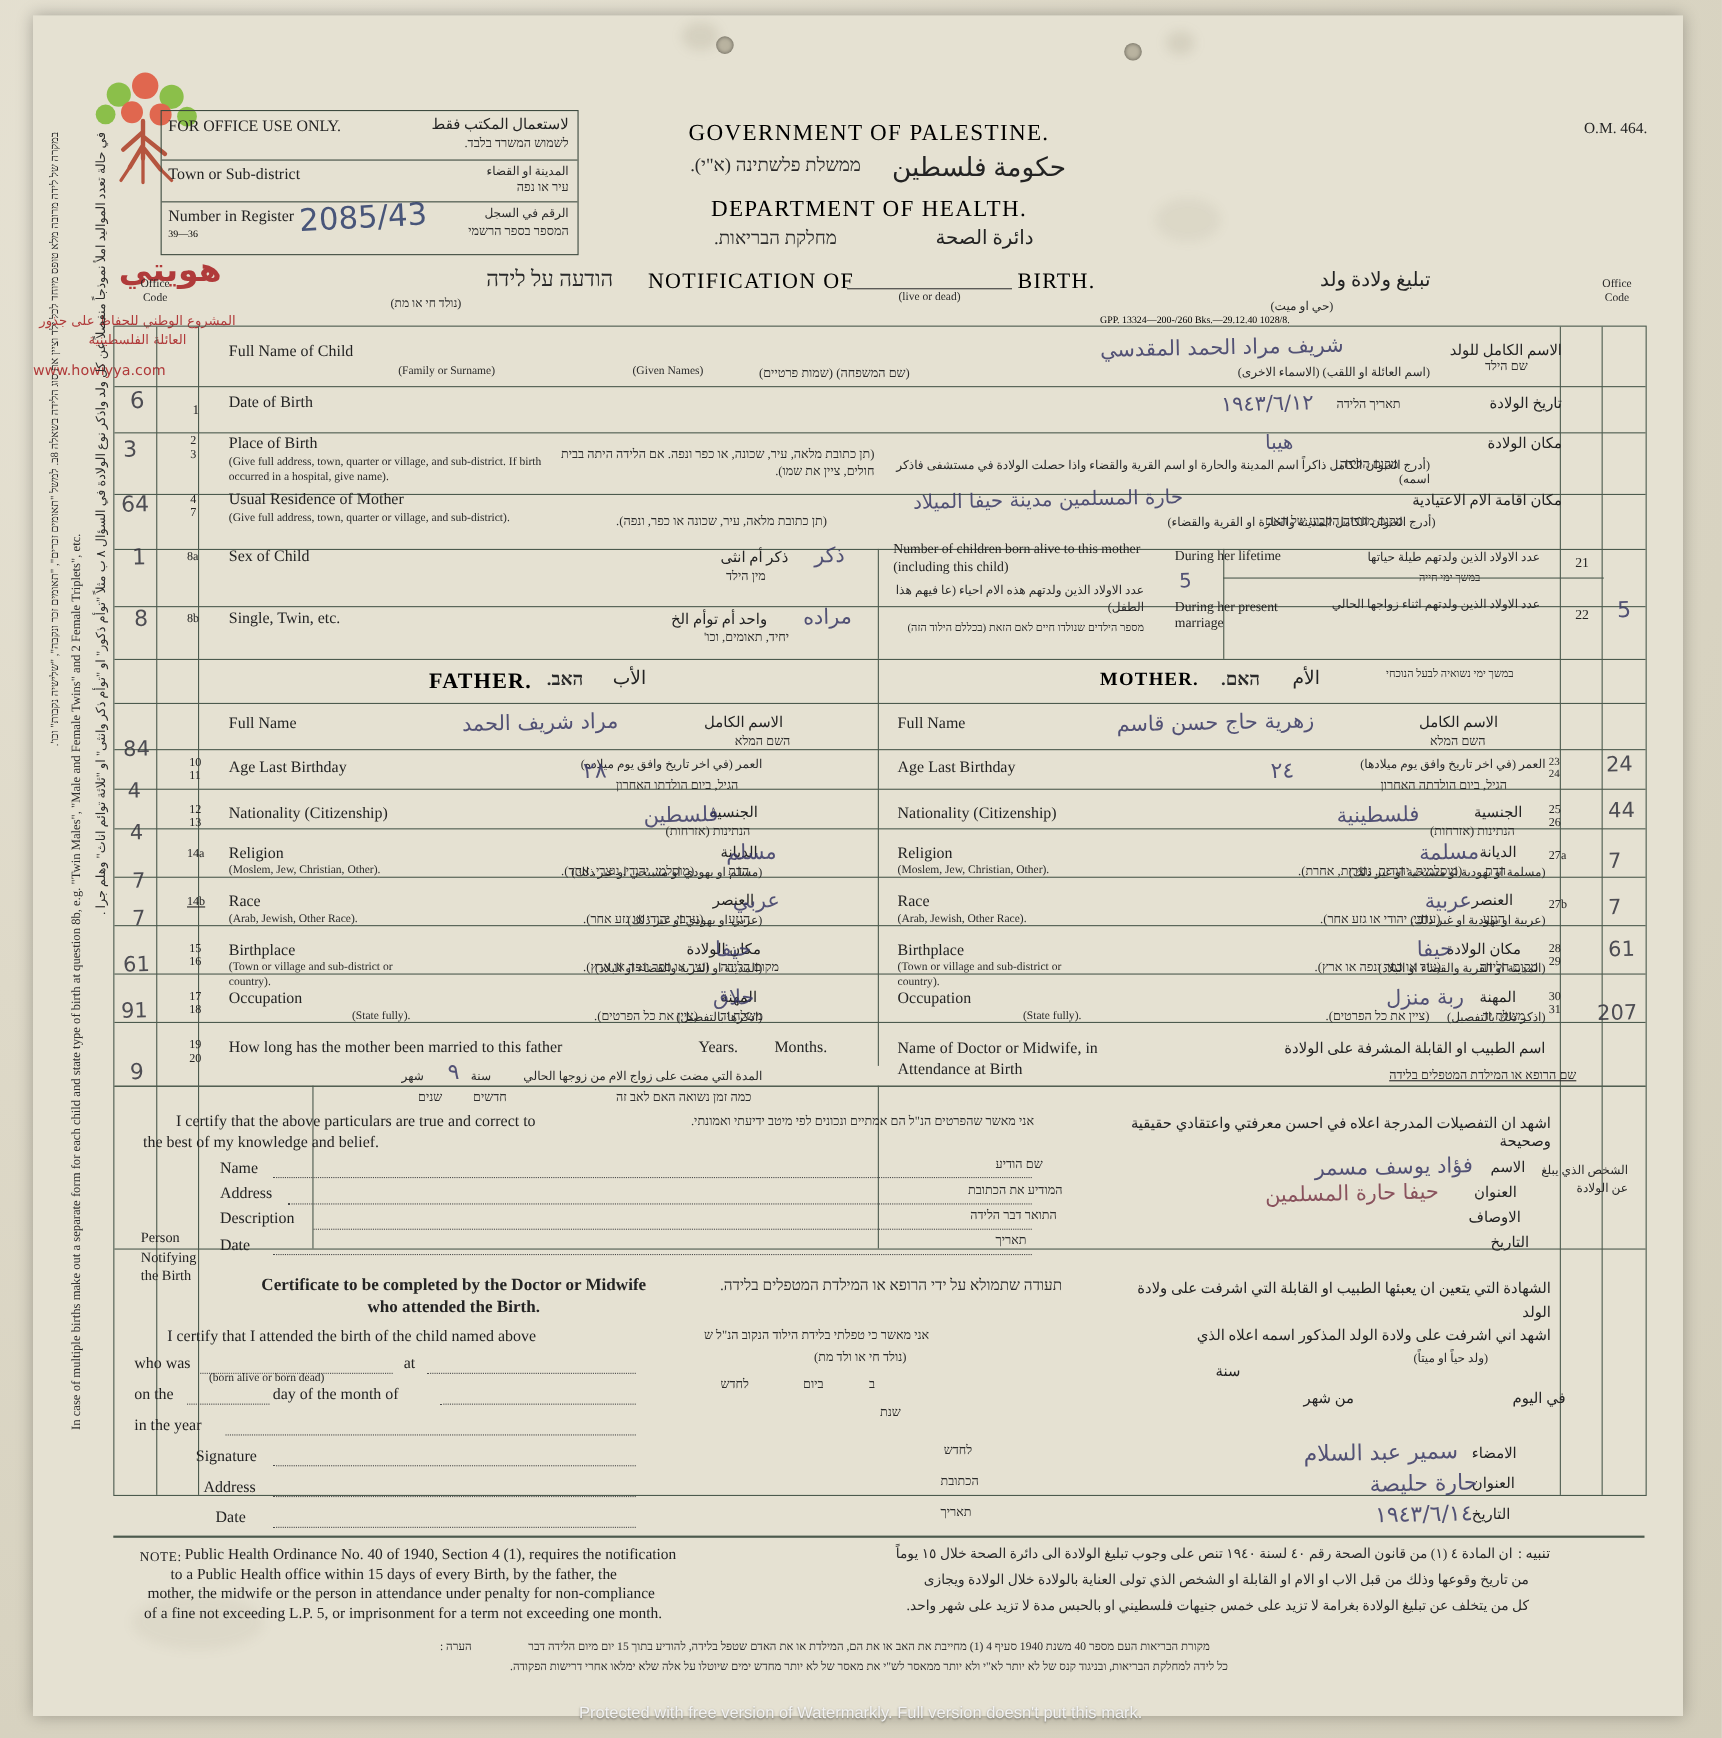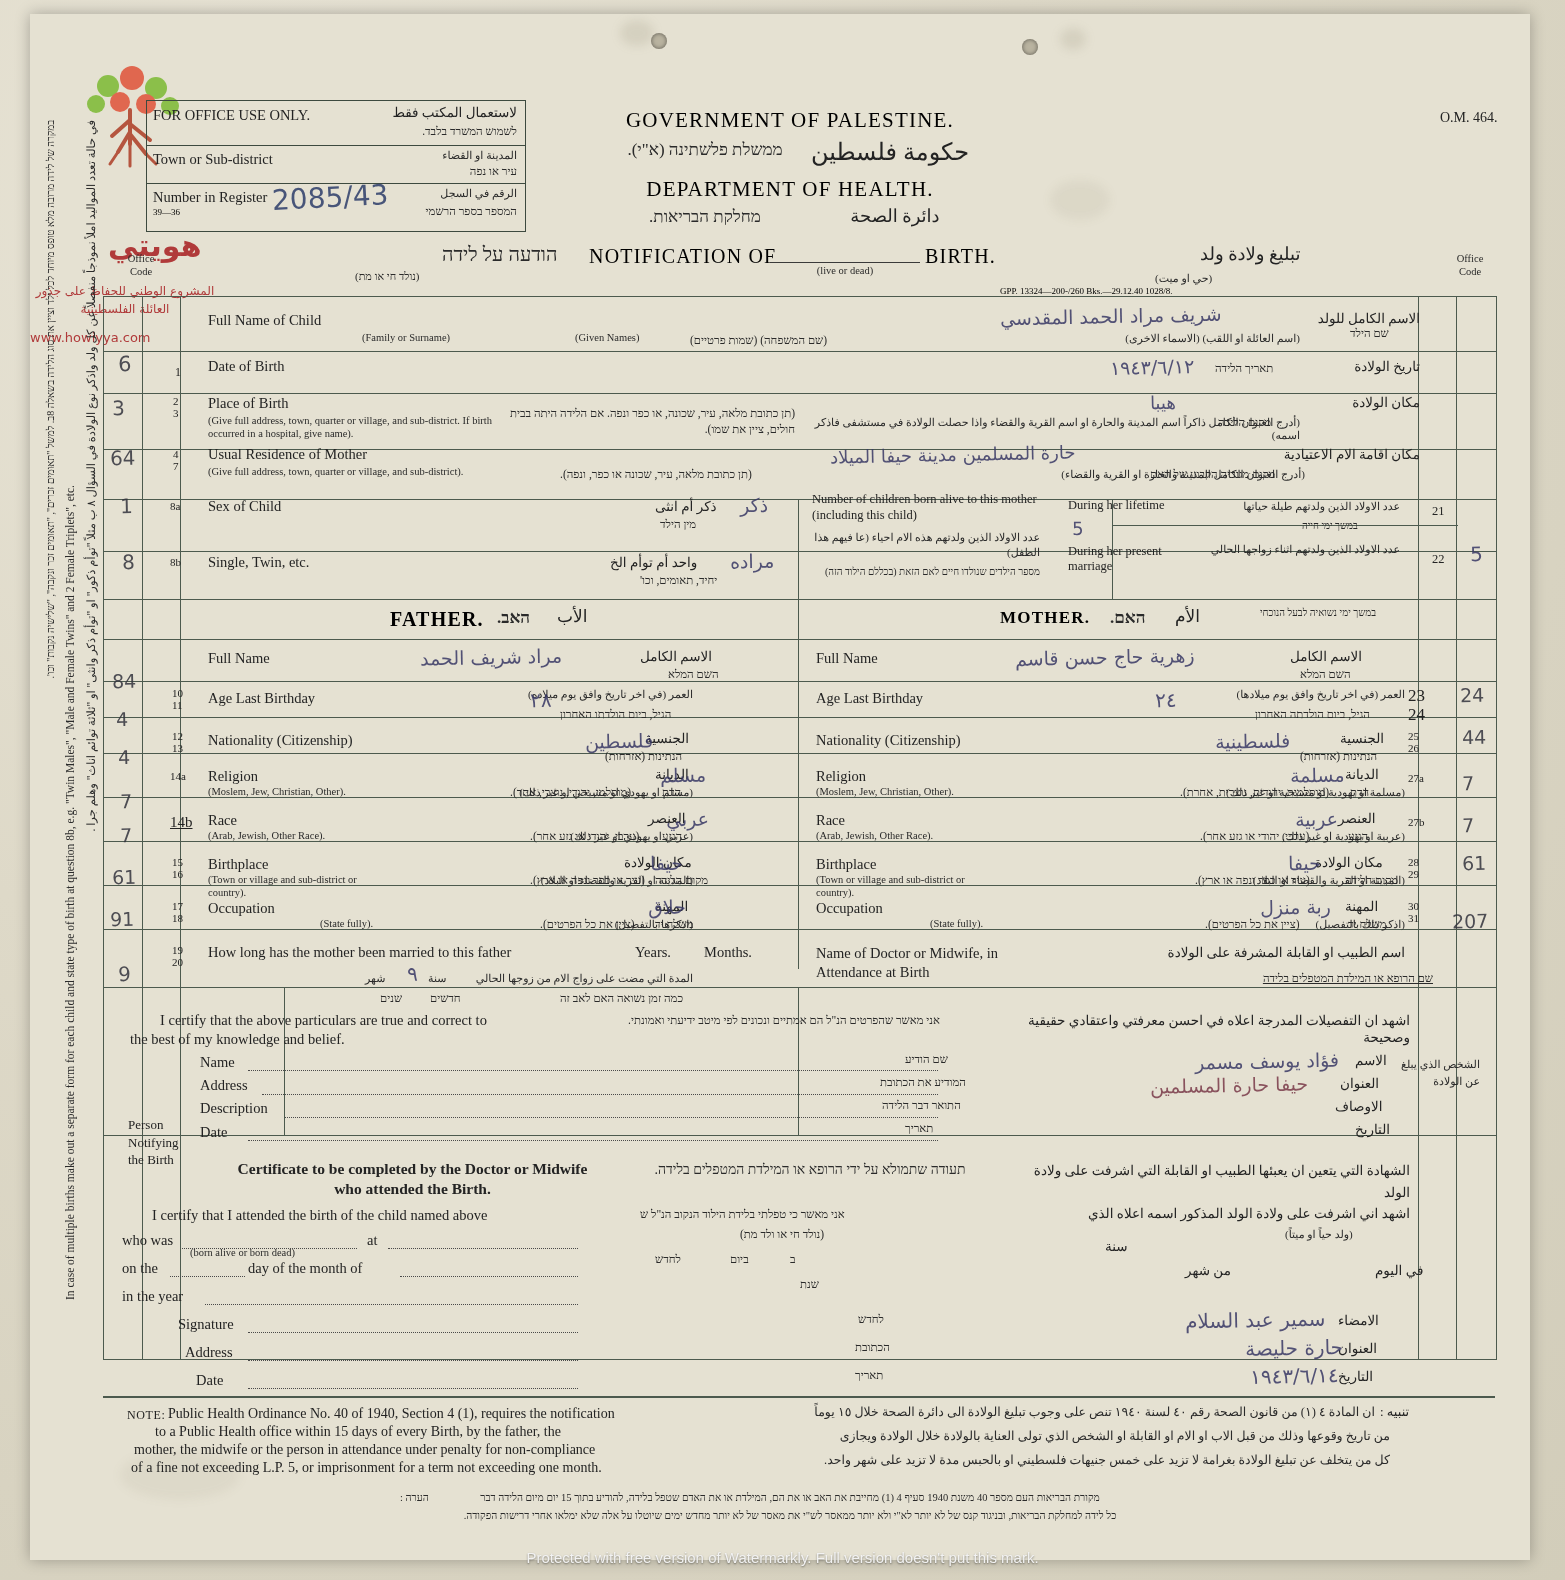--- a/index.html
+++ b/index.html
@@ -210,21 +210,21 @@
   <div class="ar" style="position:absolute;left:655px;top:498px;">ذكر أم انثى</div>
   <div class="heb" style="position:absolute;left:660px;top:518px;">מין הילד</div>
   <div class="hand" style="position:absolute;left:740px;top:494px;font-size:19px;">ذكر</div>
   <div class="hand hand-dark" style="position:absolute;left:120px;top:494px;font-size:20px;">1</div>
 
   <div class="lbl" style="position:absolute;left:812px;top:492px;width:230px;font-size:12.5px;line-height:1.25;">Number of children born alive to this mother (including this child)</div>
   <div class="ar-sm" style="position:absolute;left:810px;top:530px;width:230px;text-align:right;line-height:1.4;">عدد الاولاد الذين ولدتهم هذه الام احياء (عا فيهم هذا الطفل)</div>
   <div class="heb" style="position:absolute;left:790px;top:565px;width:250px;text-align:right;line-height:1.35;font-size:10px;">מספר הילדים שנולדו חיים לאם הזאת (בכללם הילוד הזה)</div>
   <div class="lbl" style="position:absolute;left:1068px;top:498px;font-size:12.5px;">During her lifetime</div>
   <div class="ar-sm" style="position:absolute;left:1090px;top:500px;width:310px;text-align:right;">عدد الاولاد الذين ولدتهم طيلة حياتها</div>
-  <div class="heb" style="position:absolute;left:1290px;top:520px;font-size:10px;margin-left:12px;">במשך ימי חייה</div>
+  <div class="heb" style="position:absolute;left:1290px;top:520px;font-size:10px;">במשך ימי חייה</div>
   <div class="lbl" style="position:absolute;left:1432px;top:504px;font-size:12.5px;">21</div>
   <div class="hand" style="position:absolute;left:1072px;top:518px;font-size:18px;">5</div>
 
   <div class="lbl" style="position:absolute;left:1068px;top:544px;width:115px;font-size:12.5px;line-height:1.2;">During her present marriage</div>
   <div class="ar-sm" style="position:absolute;left:1090px;top:543px;width:310px;text-align:right;">عدد الاولاد الذين ولدتهم اثناء زواجها الحالي</div>
   <div class="heb" style="position:absolute;left:1260px;top:563px;font-size:10px;margin-top:44px;">במשך ימי נשואיה לבעל הנוכחי</div>
   <div class="lbl" style="position:absolute;left:1432px;top:552px;font-size:12.5px;">22</div>
   <div class="hand" style="position:absolute;left:1470px;top:542px;font-size:20px;">5</div>
 
   <div class="lbl" style="position:absolute;left:170px;top:556px;font-size:11px;">8b</div>
@@ -270,21 +270,21 @@
     <div class="lbl" style="position:absolute;left:208px;top:768px;">Religion</div>
     <div class="lbl-sm" style="position:absolute;left:208px;top:786px;">(Moslem, Jew, Christian, Other).</div>
     <div class="ar" style="position:absolute;left:655px;top:766px;">الديانة</div>
     <div class="ar-sm" style="position:absolute;left:420px;top:786px;width:273px;text-align:right;">(مسلم او يهودي او مسيحي او غير ذلك)</div>
     <div class="heb" style="position:absolute;left:662px;top:786px;">הדת</div>
     <div class="heb" style="position:absolute;left:510px;top:786px;">(מוסלמי, יהודי, נוצרי, אחר).</div>
     <div class="hand" style="position:absolute;left:660px;top:764px;font-size:19px;">مسلم</div>
     <div class="hand hand-dark" style="position:absolute;left:120px;top:790px;font-size:19px;">7</div>
   </div>
   <div>
-    <div class="lbl" style="position:absolute;left:170px;top:814px;font-size:15px;text-decoration:underline;">14b</div>
+    <div class="lbl" style="position:absolute;left:170px;top:814px;font-size:11px;text-decoration:underline;">14b</div>
     <div class="lbl" style="position:absolute;left:208px;top:812px;">Race</div>
     <div class="lbl-sm" style="position:absolute;left:208px;top:830px;">(Arab, Jewish, Other Race).</div>
     <div class="ar" style="position:absolute;left:648px;top:810px;">العنصر</div>
     <div class="ar-sm" style="position:absolute;left:420px;top:830px;width:273px;text-align:right;">(عربي او يهودي او غير ذلك)</div>
     <div class="heb" style="position:absolute;left:662px;top:830px;">הגזע</div>
     <div class="heb" style="position:absolute;left:530px;top:830px;">(ערבי, יהודי או גזע אחר).</div>
     <div class="hand" style="position:absolute;left:666px;top:808px;font-size:19px;">عربي</div>
     <div class="hand hand-dark" style="position:absolute;left:120px;top:824px;font-size:19px;">7</div>
   </div>
   <div>
@@ -310,21 +310,21 @@
     <div class="hand hand-dark" style="position:absolute;left:110px;top:908px;font-size:19px;">91</div>
   </div>
 
   <div>
     <div class="lbl" style="position:absolute;left:816px;top:650px;">Full Name</div>
     <div class="ar" style="position:absolute;left:1290px;top:648px;">الاسم الكامل</div>
     <div class="heb" style="position:absolute;left:1300px;top:668px;">השם המלא</div>
     <div class="hand" style="position:absolute;left:1015px;top:646px;font-size:19px;">زهرية حاج حسن قاسم</div>
   </div>
   <div>
-    <div class="lbl" style="position:absolute;left:1408px;top:687px;font-size:17px;line-height:1.1;">23<br>24</div>
+    <div class="lbl" style="position:absolute;left:1408px;top:687px;font-size:10px;line-height:1.1;">23<br>24</div>
     <div class="lbl" style="position:absolute;left:816px;top:690px;">Age Last Birthday</div>
     <div class="ar-sm" style="position:absolute;left:1130px;top:688px;width:275px;text-align:right;">العمر (في اخر تاريخ وافق يوم ميلادها)</div>
     <div class="heb" style="position:absolute;left:1255px;top:708px;">הגיל, ביום הולדתה האחרון</div>
     <div class="hand" style="position:absolute;left:1155px;top:688px;font-size:20px;">٢٤</div>
     <div class="hand hand-dark" style="position:absolute;left:1460px;top:684px;font-size:19px;">24</div>
   </div>
   <div>
     <div class="lbl" style="position:absolute;left:1408px;top:730px;font-size:11px;line-height:1.1;">25<br>26</div>
     <div class="lbl" style="position:absolute;left:816px;top:732px;">Nationality (Citizenship)</div>
     <div class="ar" style="position:absolute;left:1340px;top:730px;">الجنسية</div>

